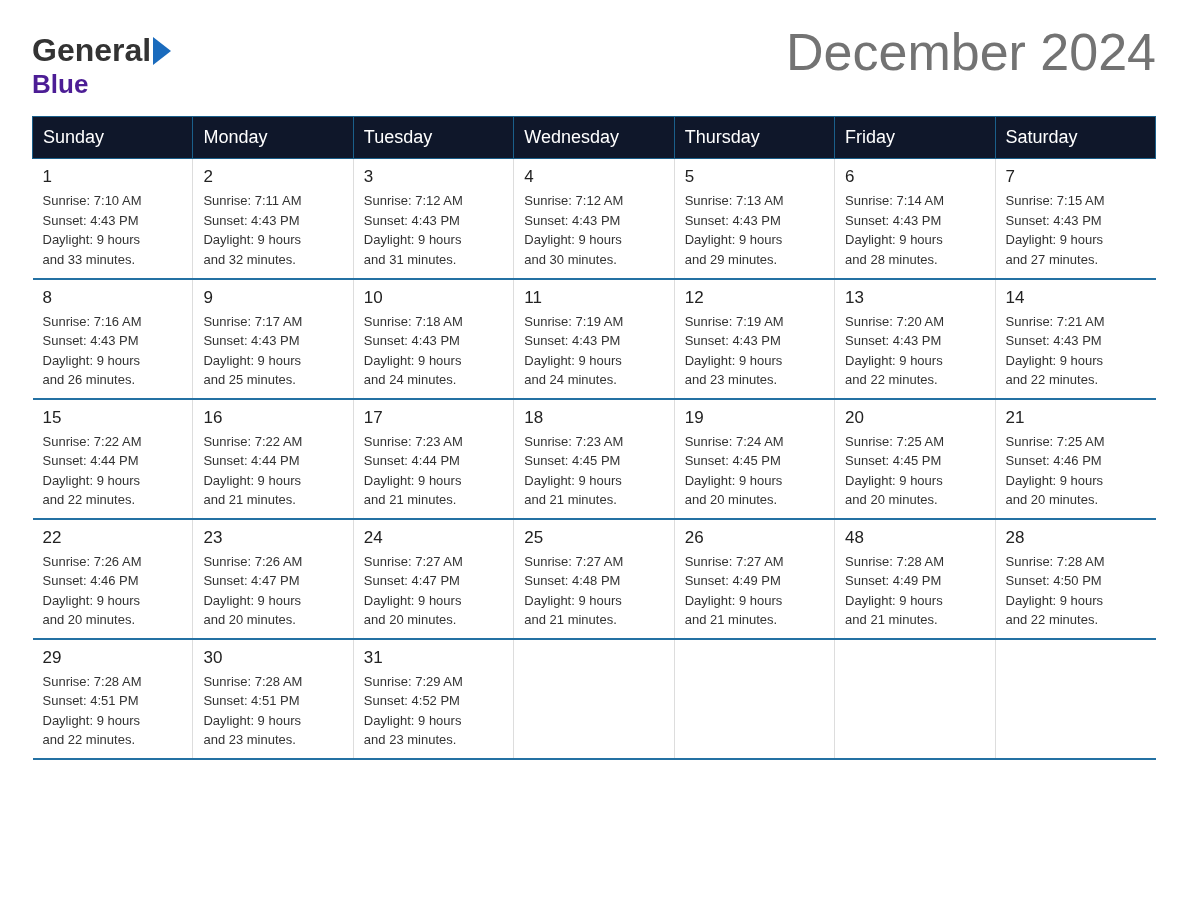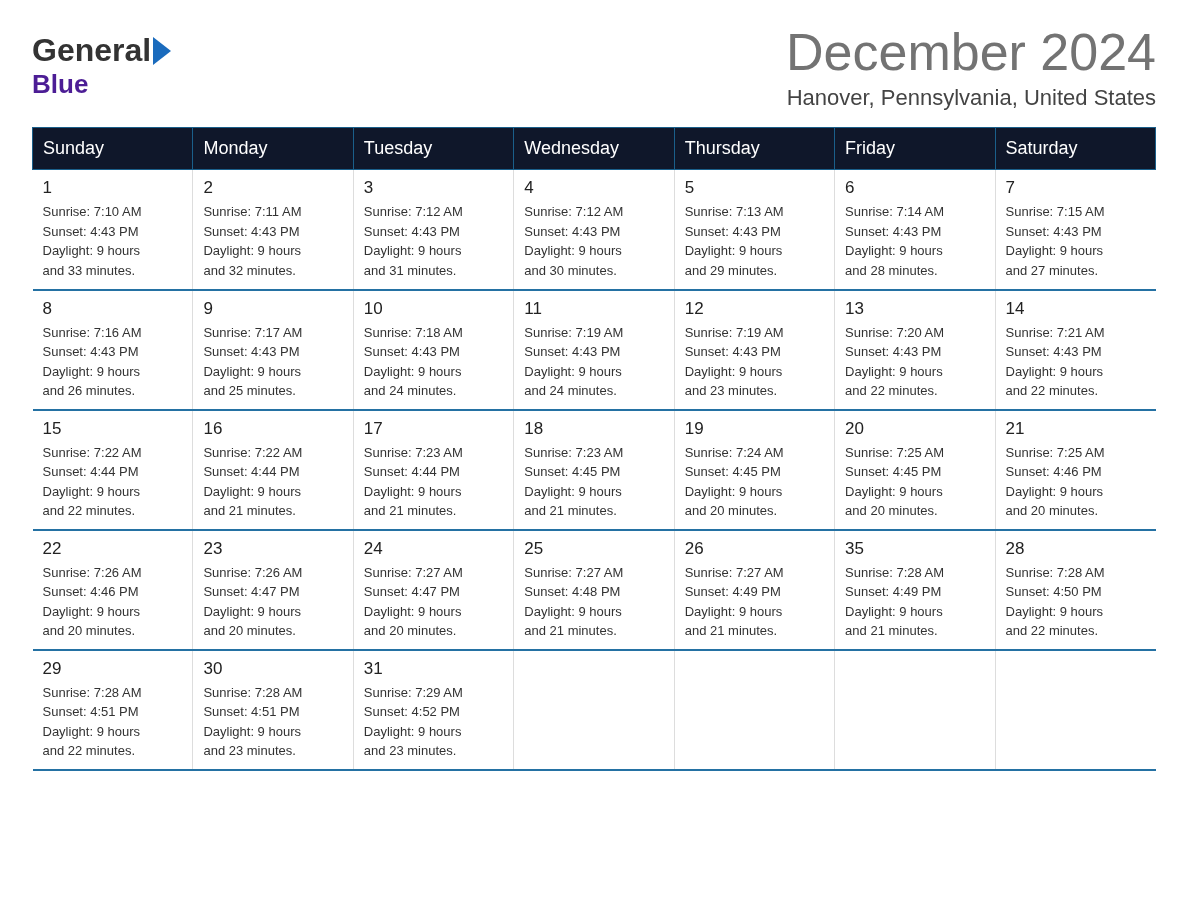--- a/index.html
+++ b/index.html
@@ -90,21 +90,20 @@
     <div style="display:flex;align-items:center;">
       <span style="font-size:32px;font-weight:bold;color:#333;">General</span>
       <svg width="18" height="28" viewBox="0 0 18 28" style="margin-left:2px;">
         <polygon points="0,0 18,14 0,28" fill="#1a6bbd"></polygon>
       </svg>
     </div>
     <div style="font-size:26px;font-weight:bold;color:#4c1d95;margin-top:0;">Blue</div>
   </div>
   <div class="title-block">
     <div class="page-title">December 2024</div>
-    <div class="page-subtitle">Hanover, Pennsylvania, United States</div>
   </div>
 </div>
 
 <table>
   <thead>
     <tr>
     <th>Sunday</th>
         <th>Monday</th>
         <th>Tuesday</th>
         <th>Wednesday</th>
@@ -323,21 +322,21 @@
       </td>
         <td>
         <span class="day-number">26</span>
         <div class="day-info">
           Sunrise: 7:27 AM<br>
           Sunset: 4:49 PM<br>
           Daylight: 9 hours<br>and 21 minutes.
         </div>
       </td>
         <td>
-        <span class="day-number">35</span>
+        <span class="day-number">48</span>
         <div class="day-info">
           Sunrise: 7:28 AM<br>
           Sunset: 4:49 PM<br>
           Daylight: 9 hours<br>and 21 minutes.
         </div>
       </td>
         <td>
         <span class="day-number">28</span>
         <div class="day-info">
           Sunrise: 7:28 AM<br>

